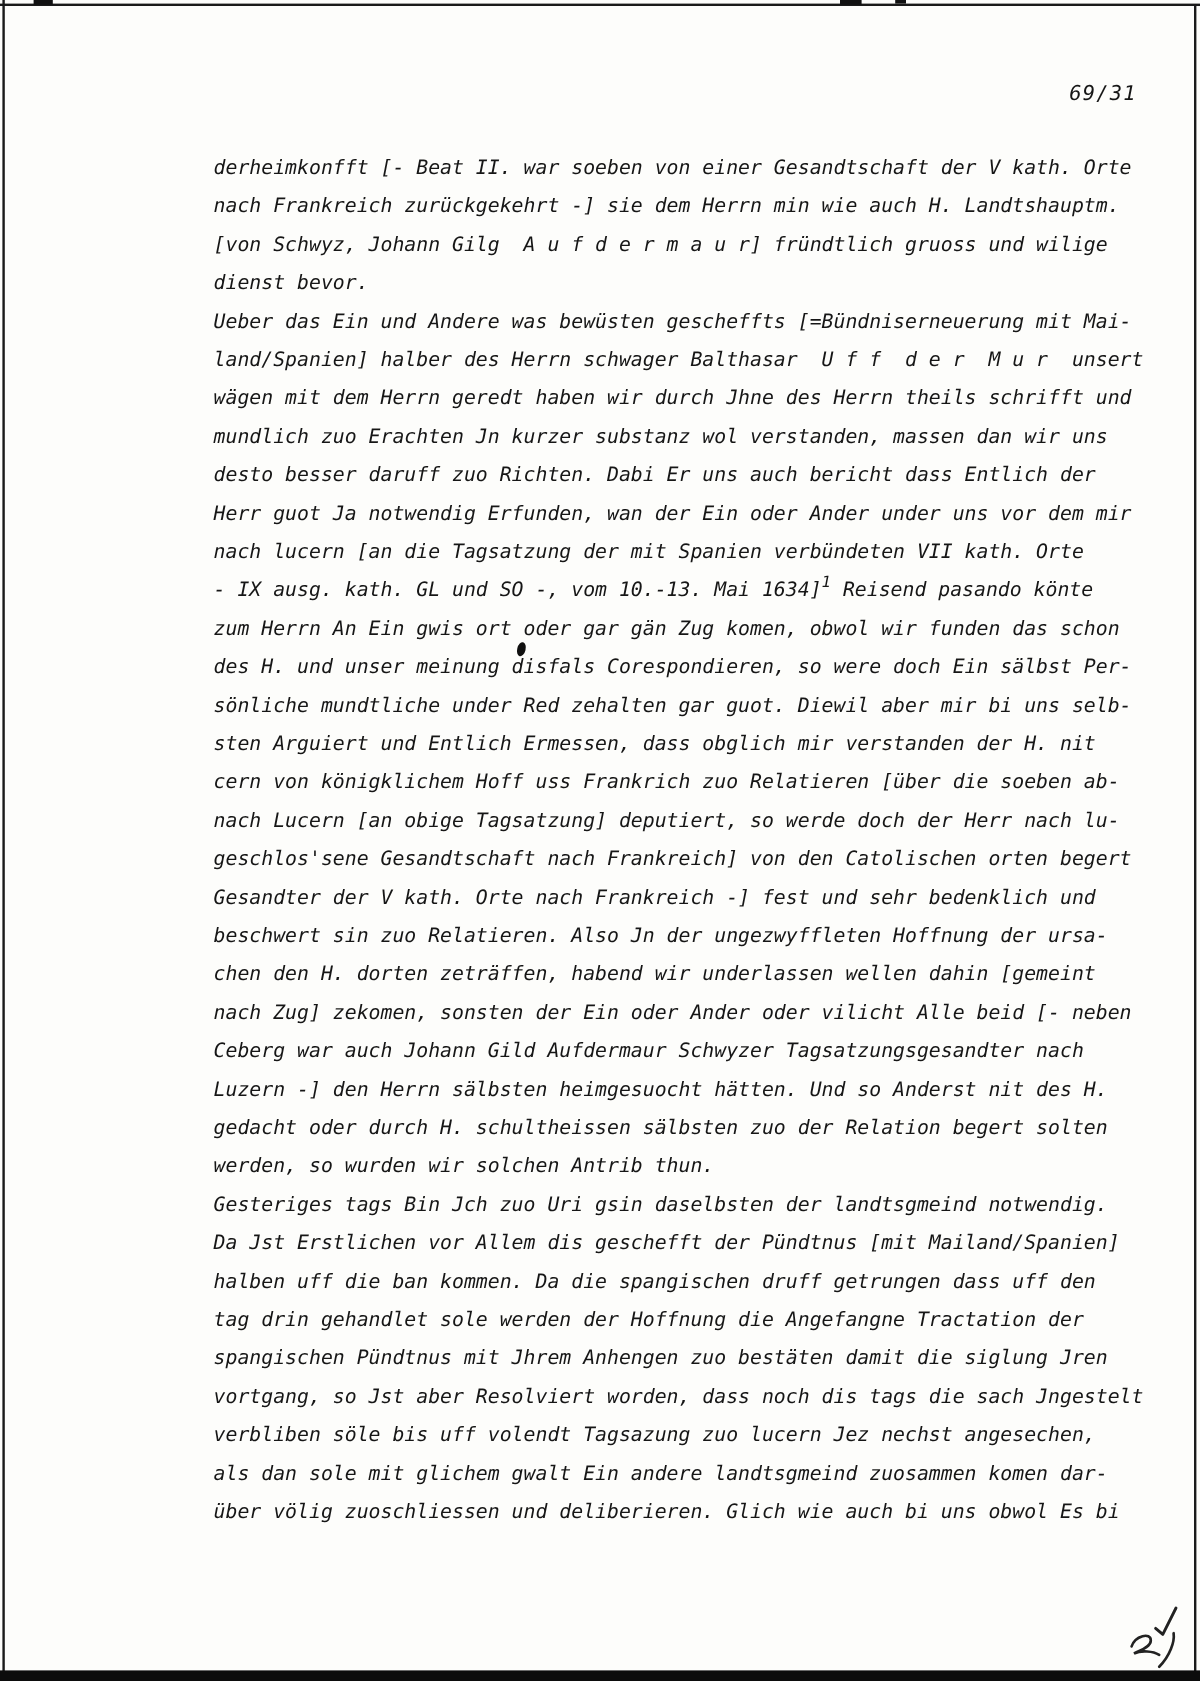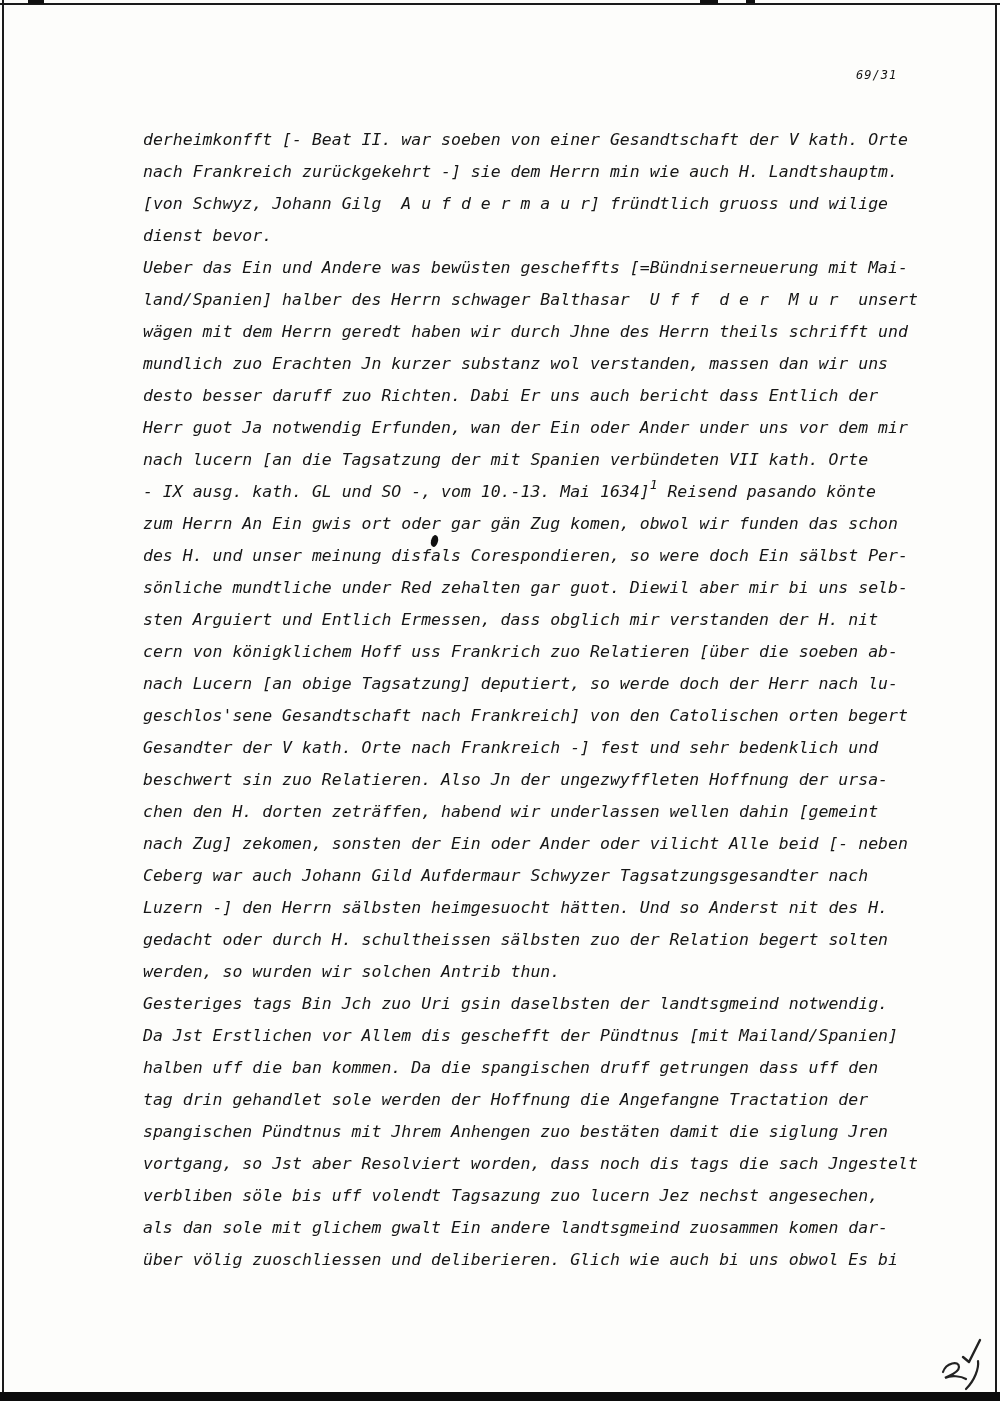--- a/index.html
+++ b/index.html
@@ -14,37 +14,38 @@
     position: relative;
     width: 1000px;
     height: 1401px;
     background: #fdfdfb;
     font-family: "DejaVu Sans Mono", monospace;
     font-style: italic;
     color: #161616;
   }
   .page-number {
     position: absolute;
-    left: 856px;
+    left: 891px;
     top: 68px;
-    font-size: 12px;
+    font-size: 17px;
     letter-spacing: 1px;
     white-space: pre;
   }
   .body-text {
     position: absolute;
     left: 143px;
     top: 124px;
     width: 820px;
   }
   .line {
     height: 32px;
     line-height: 32px;
     font-size: 16.5px;
     white-space: pre;
+    margin-left: 35px;
   }
   .line sup {
     font-size: 13px;
     line-height: 0;
     position: relative;
     top: -2px;
   }
   
   .border-top    { position: absolute; left: 0;   top: 3px;    width: 1000px; height: 2px;  background: #1a1a1a; }
   .border-left   { position: absolute; left: 2px; top: 0;      width: 2px;    height: 1401px; background: #1a1a1a; }

